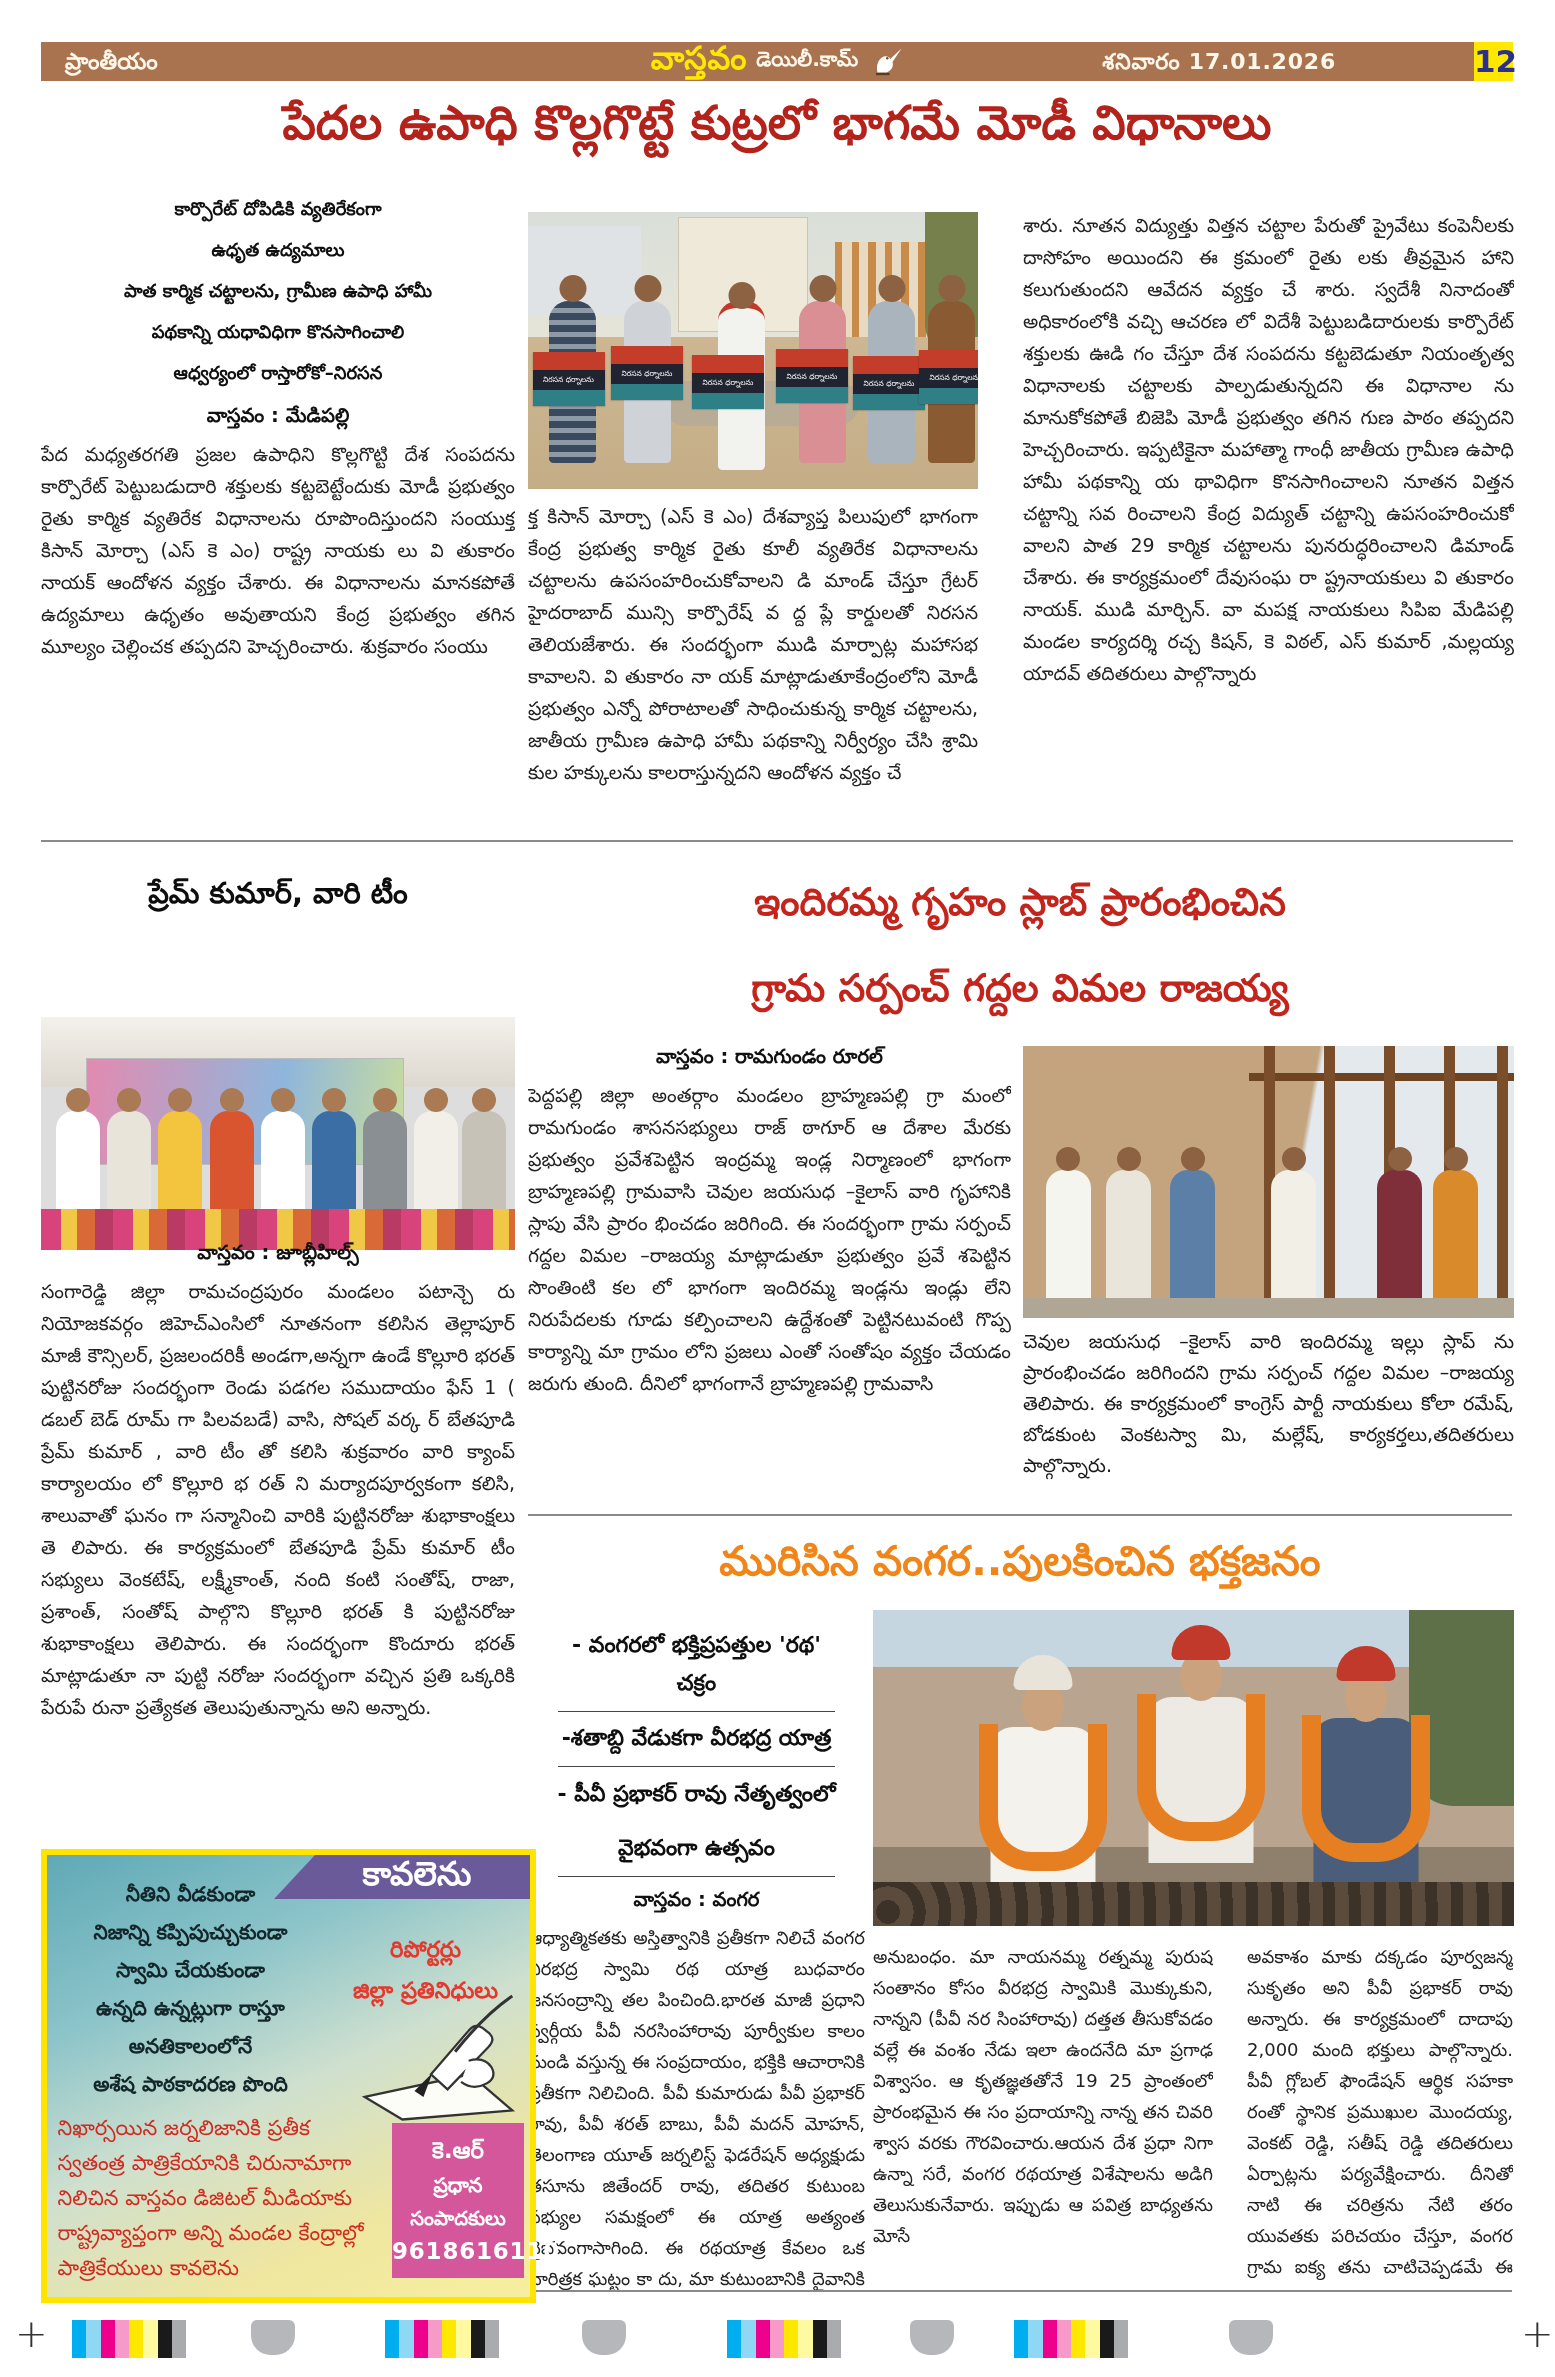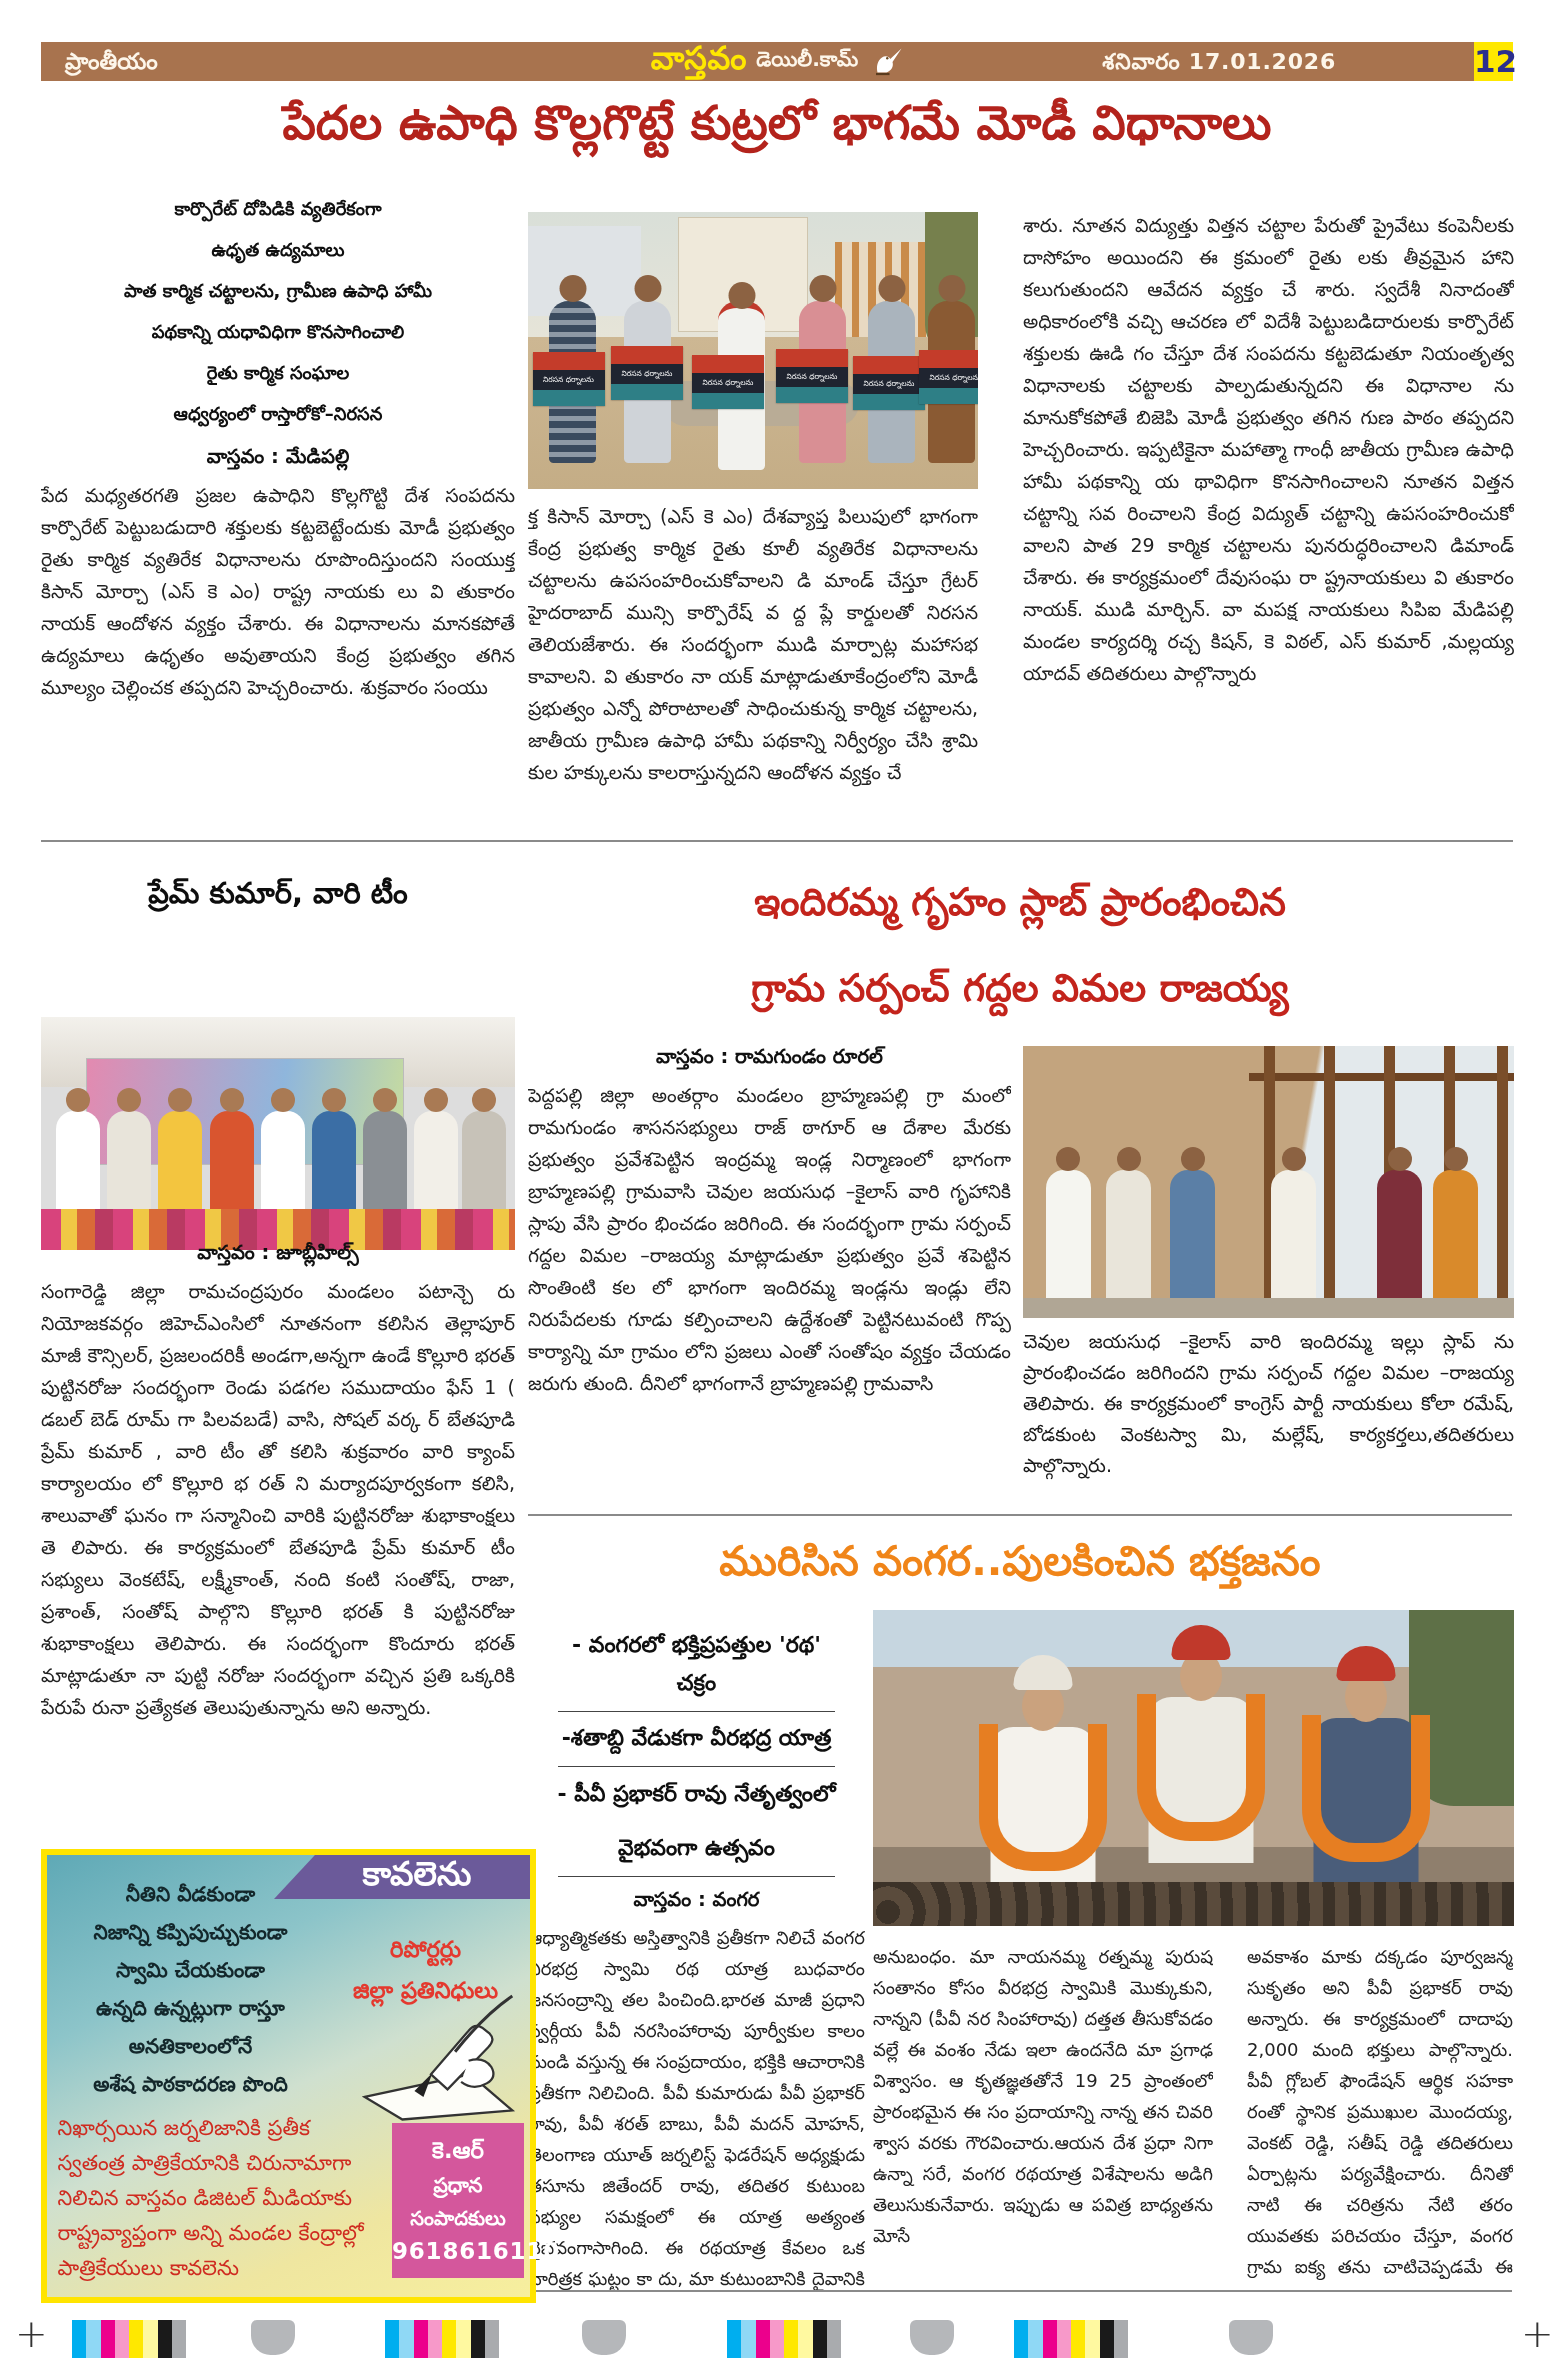--- a/index.html
+++ b/index.html
@@ -157,21 +157,20 @@
     <div class="mh-page">12</div>
   </div>
 
   <div class="headline-main">పేదల ఉపాధి కొల్లగొట్టే కుట్రలో భాగమే మోడీ విధానాలు</div>
 
   <div class="deckcol">
     <div class="deck-line">కార్పొరేట్ దోపిడికి వ్యతిరేకంగా</div>
     <div class="deck-line">ఉధృత ఉద్యమాలు</div>
     <div class="deck-line">పాత కార్మిక చట్టాలను, గ్రామీణ ఉపాధి హామీ</div>
     <div class="deck-line">పథకాన్ని యధావిధిగా కొనసాగించాలి</div>
-    <div class="deck-line">రైతు కార్మిక సంఘాల</div>
     <div class="deck-line">ఆధ్వర్యంలో రాస్తారోకో–నిరసన</div>
     <div class="dateline">వాస్తవం : మేడిపల్లి</div>
     <div class="body-text">పేద మధ్యతరగతి ప్రజల ఉపాధిని కొల్లగొట్టి దేశ సంపదను కార్పొరేట్ పెట్టుబడుదారి శక్తులకు కట్టబెట్టేందుకు మోడీ ప్రభుత్వం రైతు కార్మిక వ్యతిరేక విధానాలను రూపొందిస్తుందని సంయుక్త కిసాన్ మోర్చా (ఎస్ కె ఎం) రాష్ట్ర నాయకు లు వి తుకారం నాయక్ ఆందోళన వ్యక్తం చేశారు. ఈ విధానాలను మానకపోతే ఉద్యమాలు ఉధృతం అవుతాయని కేంద్ర ప్రభుత్వం తగిన మూల్యం చెల్లించక తప్పదని హెచ్చరించారు. శుక్రవారం సంయు</div>
   </div>
 
   <div class="photo photo1">
     <div class="p1-sky"></div>
     <div class="p1-bldg1"></div>
     <div class="p1-bldg2"></div>
     <div class="p1-grill"></div>

